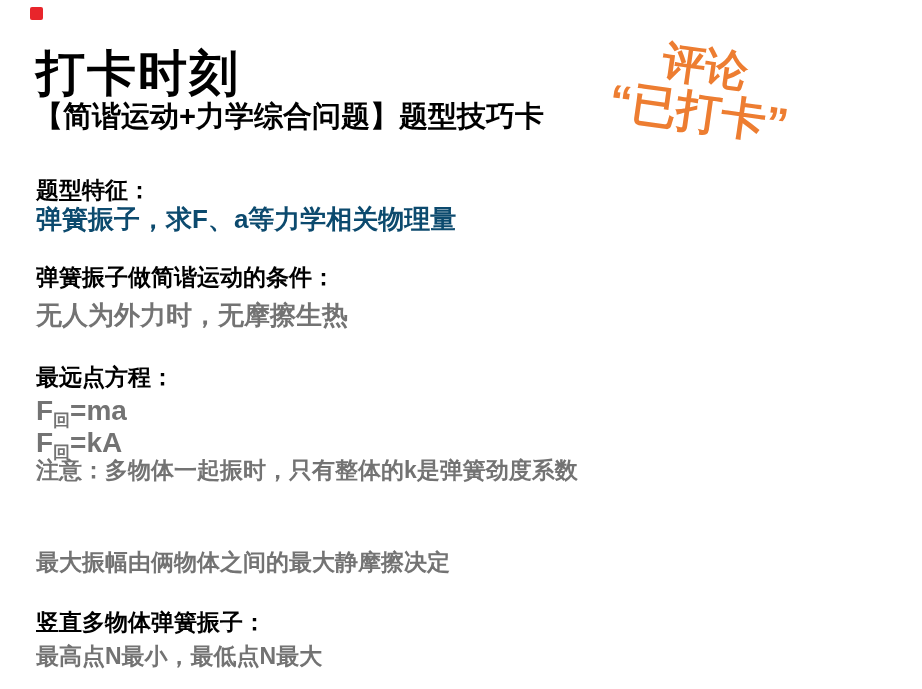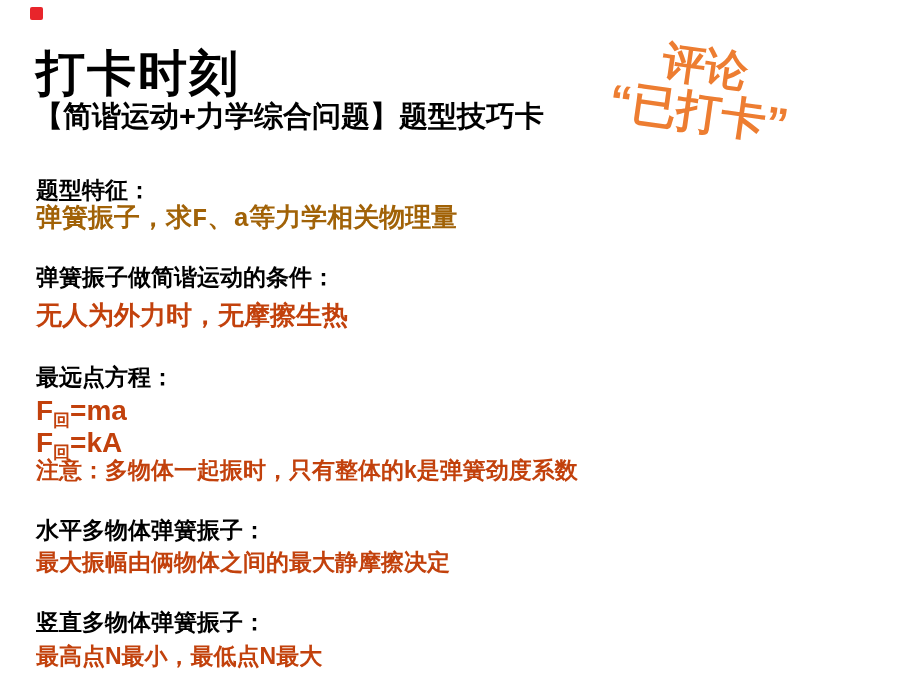--- a/index.html
+++ b/index.html
@@ -21,22 +21,22 @@
   .annotation{
     left:572px;top:44px;width:260px;
     transform:rotate(8deg);transform-origin:50% 50%;
     text-align:center;color:#ed7d31;font-weight:bold;
   }
   .annotation .a1{font-size:43px;line-height:1.05;}
   .annotation .a2{font-size:45px;line-height:1.05;}
   
   .h{font-size:23px;font-weight:bold;color:#000;left:36px;}
   .c{font-weight:bold;left:36px;}
-  .orange{color:#a16207;font-family:Liberation Mono, monospace;}
-  .red{color:#c2410c;}
+  .orange{color:#0c4a6e;}
+  .red{color:#737373;}
   .pos-s1h{top:178px;}
   .pos-s1c{top:205px;font-size:26px;}
   .pos-s2h{top:265px;}
   .pos-s2c{top:301px;font-size:26px;}
   .pos-s3h{top:365px;}
   .pos-f1{top:395px;font-size:28px;}
   .pos-f2{top:427px;font-size:28px;}
   .pos-note{top:458px;font-size:23px;}
   .pos-s4h{top:518px;}
   .pos-s4c{top:550px;font-size:23px;}
@@ -63,19 +63,18 @@
   <div class="abs c orange pos-s1c">弹簧振子，求F、a等力学相关物理量</div>
 
   <div class="abs h pos-s2h">弹簧振子做简谐运动的条件：</div>
   <div class="abs c red pos-s2c">无人为外力时，无摩擦生热</div>
 
   <div class="abs c red pos-f1"><span>F</span><sub class="fsub">回</sub><span>=ma</span></div>
   <div class="abs h pos-s3h">最远点方程：</div>
   <div class="abs c red pos-f2"><span>F</span><sub class="fsub">回</sub><span>=kA</span></div>
   <div class="abs c red pos-note">注意：多物体一起振时，只有整体的k是弹簧劲度系数</div>
 
-  <div class="abs h pos-s4h">水平多物体弹簧振子：</div>
   <div class="abs h pos-s5h">竖直多物体弹簧振子：</div>
 
   <div class="abs c red pos-s4c">最大振幅由俩物体之间的最大静摩擦决定</div>
   <div class="abs c red pos-s5c">最高点N最小，最低点N最大</div>
 
 </div>
 
 </body></html>

